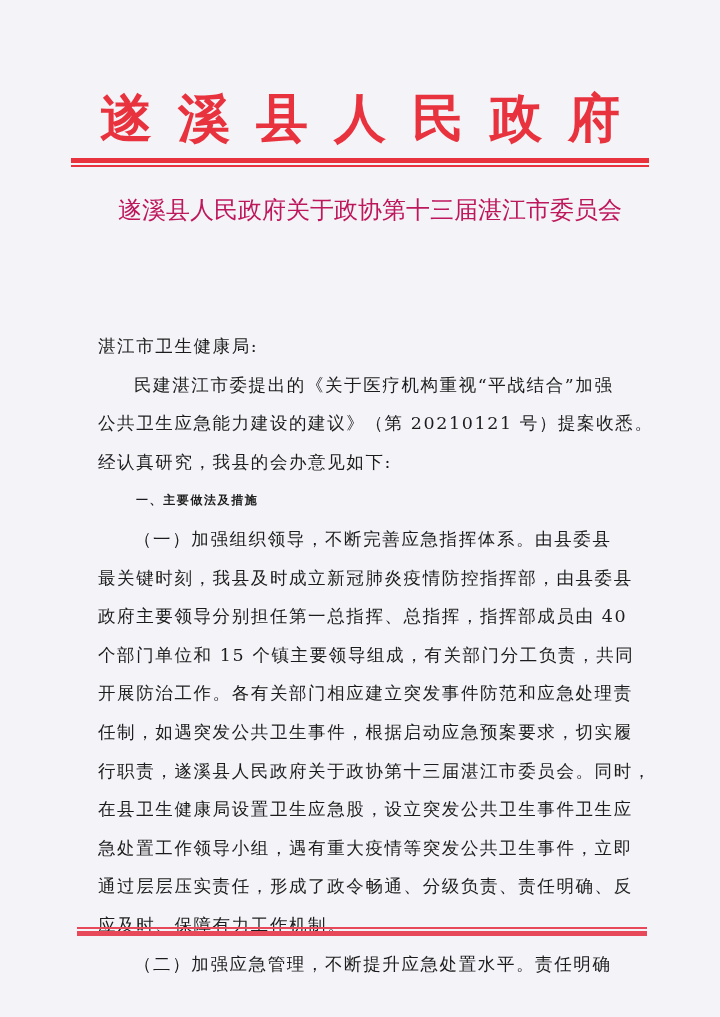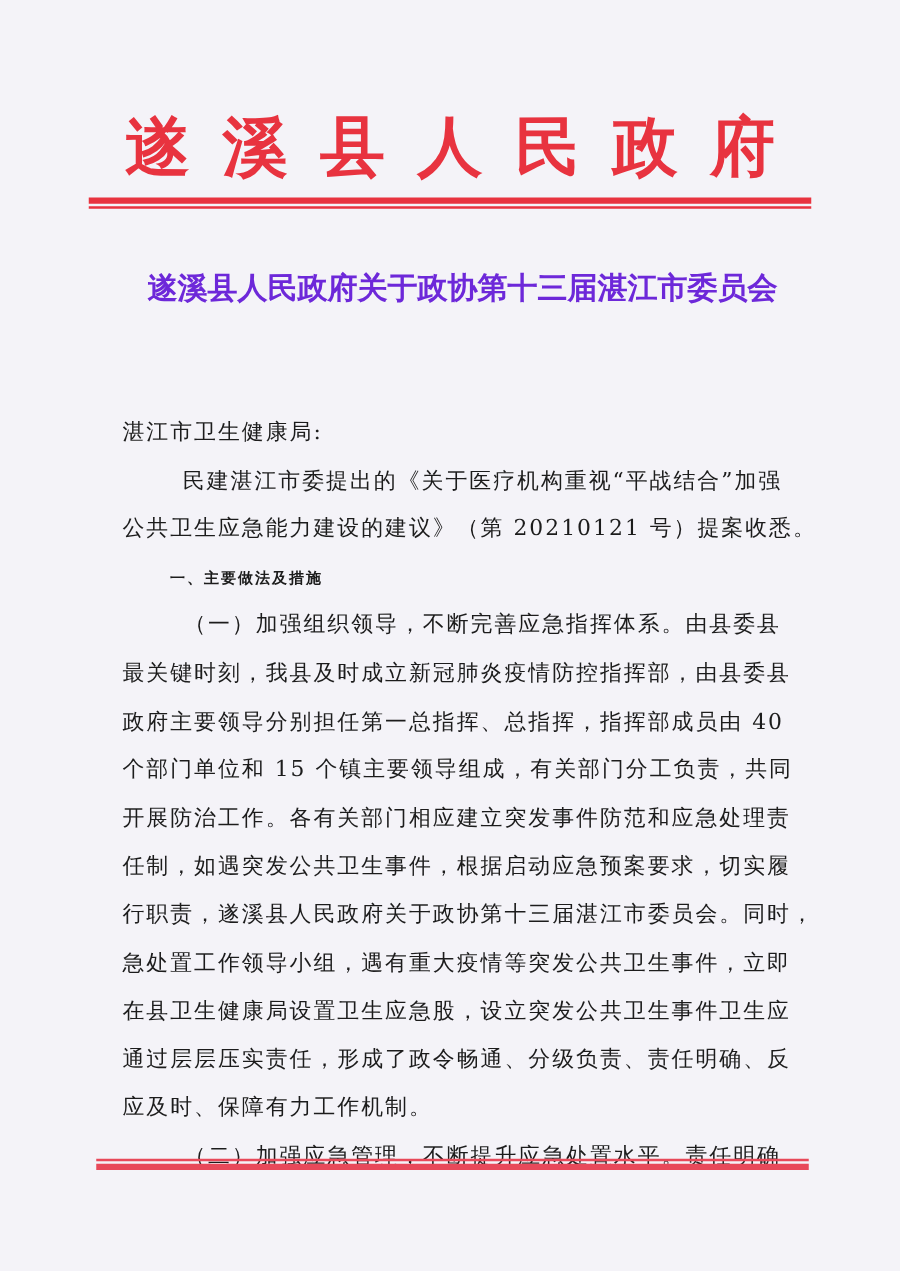--- a/index.html
+++ b/index.html
@@ -23,31 +23,30 @@
   .rule-top .thick { position: absolute; left: 0; right: 0; top: 0; height: 5px; background: #e8333f; }
   .rule-top .thin { position: absolute; left: 0; right: 0; top: 7px; height: 2px; background: #e8333f; }
   .rule-bottom {
     position: absolute; left: 77px; width: 570px; top: 927px; height: 10px;
   }
   .rule-bottom .thin { position: absolute; left: 0; right: 0; top: 0; height: 2px; background: #e8495a; }
   .rule-bottom .thick { position: absolute; left: 0; right: 0; top: 4px; height: 5px; background: #e8495a; }
 
   .doc-title {
     position: absolute; left: 80px; top: 190px; width: 580px;
-    text-align: center; font-weight: bold; font-size: 24px; line-height: 40px;
-    color: #6d28d9;
-    margin-top: 20px;
+    text-align: center; font-weight: normal; font-size: 24px; line-height: 40px;
+    color: #be185d;
   }
   .body-text {
     position: absolute; left: 98px; top: 327px; width: 540px;
     font-size: 17.5px; line-height: 38.6px; letter-spacing: 1.6px;
     font-family: "DejaVu Serif", serif;
   }
   .line { white-space: nowrap; height: 38.6px; }
-  .indent { padding-left: 36px; text-align: center; }
+  .indent { padding-left: 36px; }
   .heading-1 { font-family: "DejaVu Sans", sans-serif; font-weight: bold; padding-left: 38px; font-size: 12px; }
   .bold { font-weight: normal; font-family: "DejaVu Sans", sans-serif; }
 </style>
 </head>
 <body>
 
 <div class="page">
 
   <div class="masthead">
     <span>遂</span>
@@ -66,34 +65,35 @@
 
   <div class="doc-title">
     <div>遂溪县人民政府关于政协第十三届湛江市委员会</div>
   </div>
 
   <div class="body-text">
     <div class="line">湛江市卫生健康局:</div>
 
     <div class="line indent">民建湛江市委提出的《关于医疗机构重视“平战结合”加强</div>
     <div class="line">公共卫生应急能力建设的建议》（第 20210121 号）提案收悉。</div>
+    <div class="line">经认真研究，我县的会办意见如下:</div>
 
     <div class="line heading-1">一、主要做法及措施</div>
 
     <div class="line indent">
       <span class="bold">（一）加强组织领导，不断完善应急指挥体系。</span><span>由县委县</span>
     </div>
     <div class="line">最关键时刻，我县及时成立新冠肺炎疫情防控指挥部，由县委县</div>
     <div class="line">政府主要领导分别担任第一总指挥、总指挥，指挥部成员由 40</div>
     <div class="line">个部门单位和 15 个镇主要领导组成，有关部门分工负责，共同</div>
     <div class="line">开展防治工作。各有关部门相应建立突发事件防范和应急处理责</div>
     <div class="line">任制，如遇突发公共卫生事件，根据启动应急预案要求，切实履</div>
     <div class="line">行职责，遂溪县人民政府关于政协第十三届湛江市委员会。同时，</div>
+    <div class="line">在县卫生健康局设置卫生应急股，设立突发公共卫生事件卫生应</div>
     <div class="line">急处置工作领导小组，遇有重大疫情等突发公共卫生事件，立即</div>
-    <div class="line">在县卫生健康局设置卫生应急股，设立突发公共卫生事件卫生应</div>
     <div class="line">通过层层压实责任，形成了政令畅通、分级负责、责任明确、反</div>
     <div class="line">应及时、保障有力工作机制。</div>
 
     <div class="line indent">
       <span class="bold">（二）加强应急管理，不断提升应急处置水平。</span><span>责任明确</span>
     </div>
   </div>
 
   <div class="rule-bottom">
     <div class="thin"></div>

